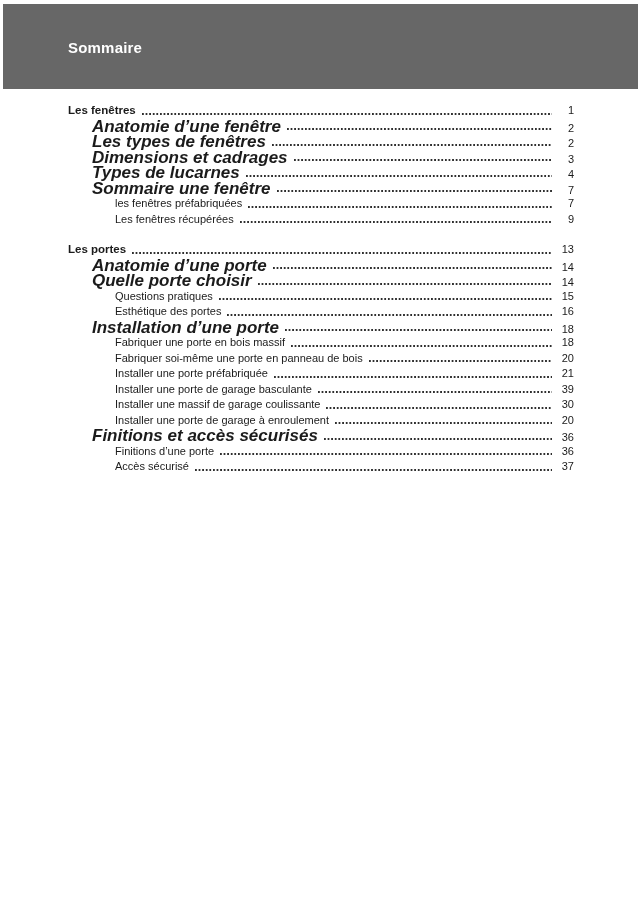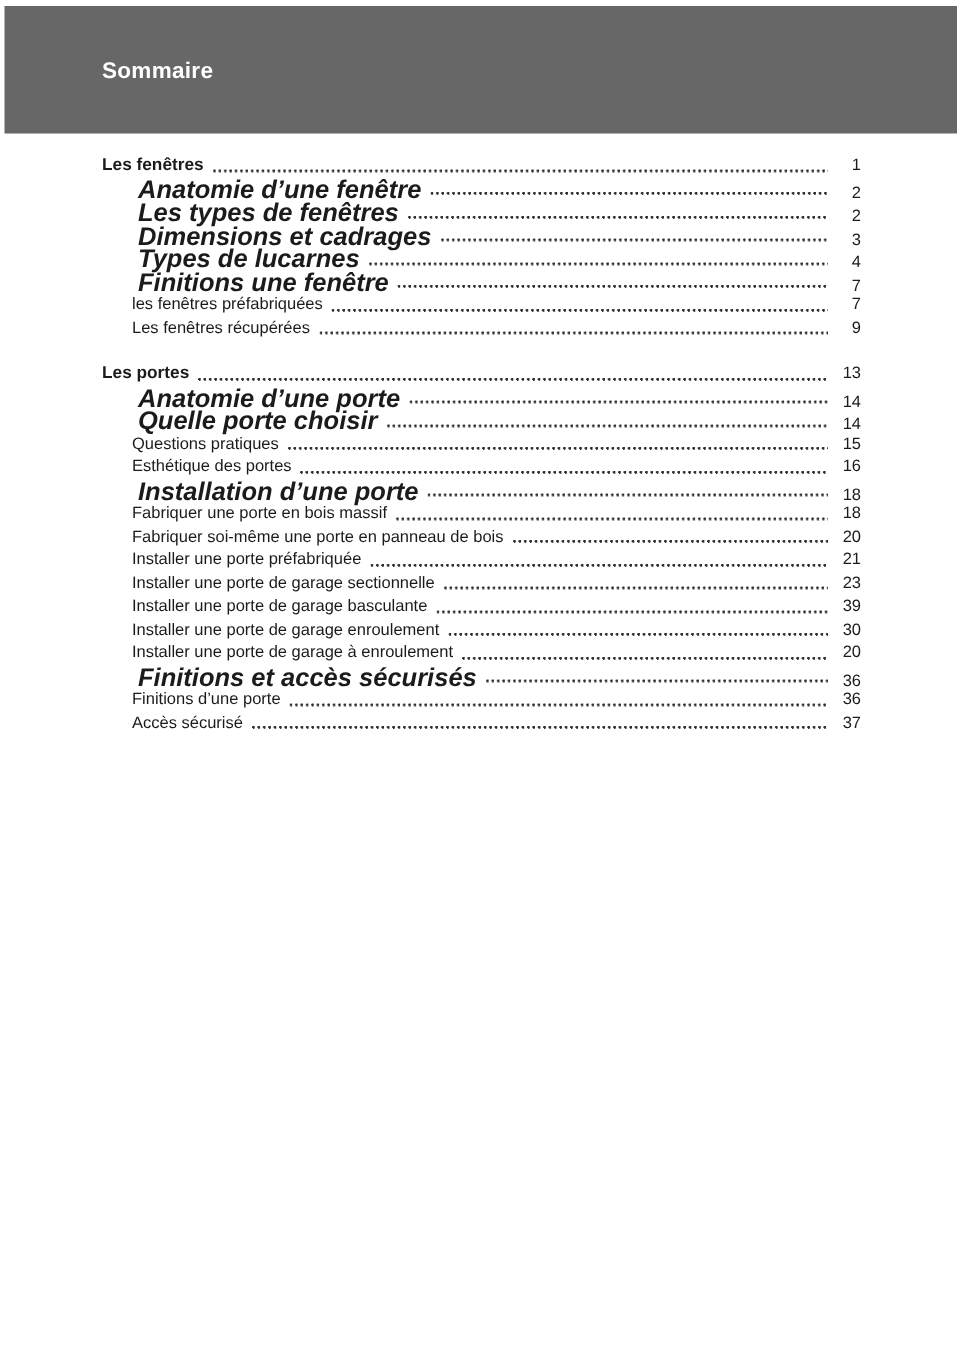--- a/index.html
+++ b/index.html
@@ -59,21 +59,21 @@
     font-weight: 700;
     font-size: 11.5px;
   }
   .row.lvl2 .label {
     font-weight: 700;
     font-style: italic;
     font-size: 17px;
     margin-left: 24px;
   }
   .row.lvl3 .label {
-    margin-left: 20px;
+    margin-left: 47px;
   }
   .row .leader {
     flex: 1 1 auto;
     align-self: stretch;
     margin: 0 5px 0 6px;
     background-image: radial-gradient(circle at 1px 1px, #2e2e2e 0.9px, rgba(0,0,0,0) 1.05px);
     background-size: 3.6px 2.2px;
     background-repeat: repeat-x;
     background-position: left calc(100% - 3.5px);
   }
@@ -112,21 +112,21 @@
         <span class="label">Dimensions et cadrages</span>
         <span class="leader"></span>
         <span class="page">3</span>
       </div>
       <div class="row lvl2">
         <span class="label">Types de lucarnes</span>
         <span class="leader"></span>
         <span class="page">4</span>
       </div>
       <div class="row lvl2">
-        <span class="label">Finitions une fenêtre</span>
+        <span class="label">Sommaire une fenêtre</span>
         <span class="leader"></span>
         <span class="page">7</span>
       </div>
       <div class="row lvl3">
         <span class="label">les fenêtres préfabriquées</span>
         <span class="leader"></span>
         <span class="page">7</span>
       </div>
       <div class="row lvl3">
         <span class="label">Les fenêtres récupérées</span>
@@ -174,31 +174,26 @@
         <span class="label">Fabriquer soi-même une porte en panneau de bois</span>
         <span class="leader"></span>
         <span class="page">20</span>
       </div>
       <div class="row lvl3">
         <span class="label">Installer une porte préfabriquée</span>
         <span class="leader"></span>
         <span class="page">21</span>
       </div>
       <div class="row lvl3">
-        <span class="label">Installer une porte de garage sectionnelle</span>
-        <span class="leader"></span>
-        <span class="page">23</span>
-      </div>
-      <div class="row lvl3">
         <span class="label">Installer une porte de garage basculante</span>
         <span class="leader"></span>
         <span class="page">39</span>
       </div>
       <div class="row lvl3">
-        <span class="label">Installer une porte de garage enroulement</span>
+        <span class="label">Installer une massif de garage coulissante</span>
         <span class="leader"></span>
         <span class="page">30</span>
       </div>
       <div class="row lvl3">
         <span class="label">Installer une porte de garage à enroulement</span>
         <span class="leader"></span>
         <span class="page">20</span>
       </div>
       <div class="row lvl2">
         <span class="label">Finitions et accès sécurisés</span>

